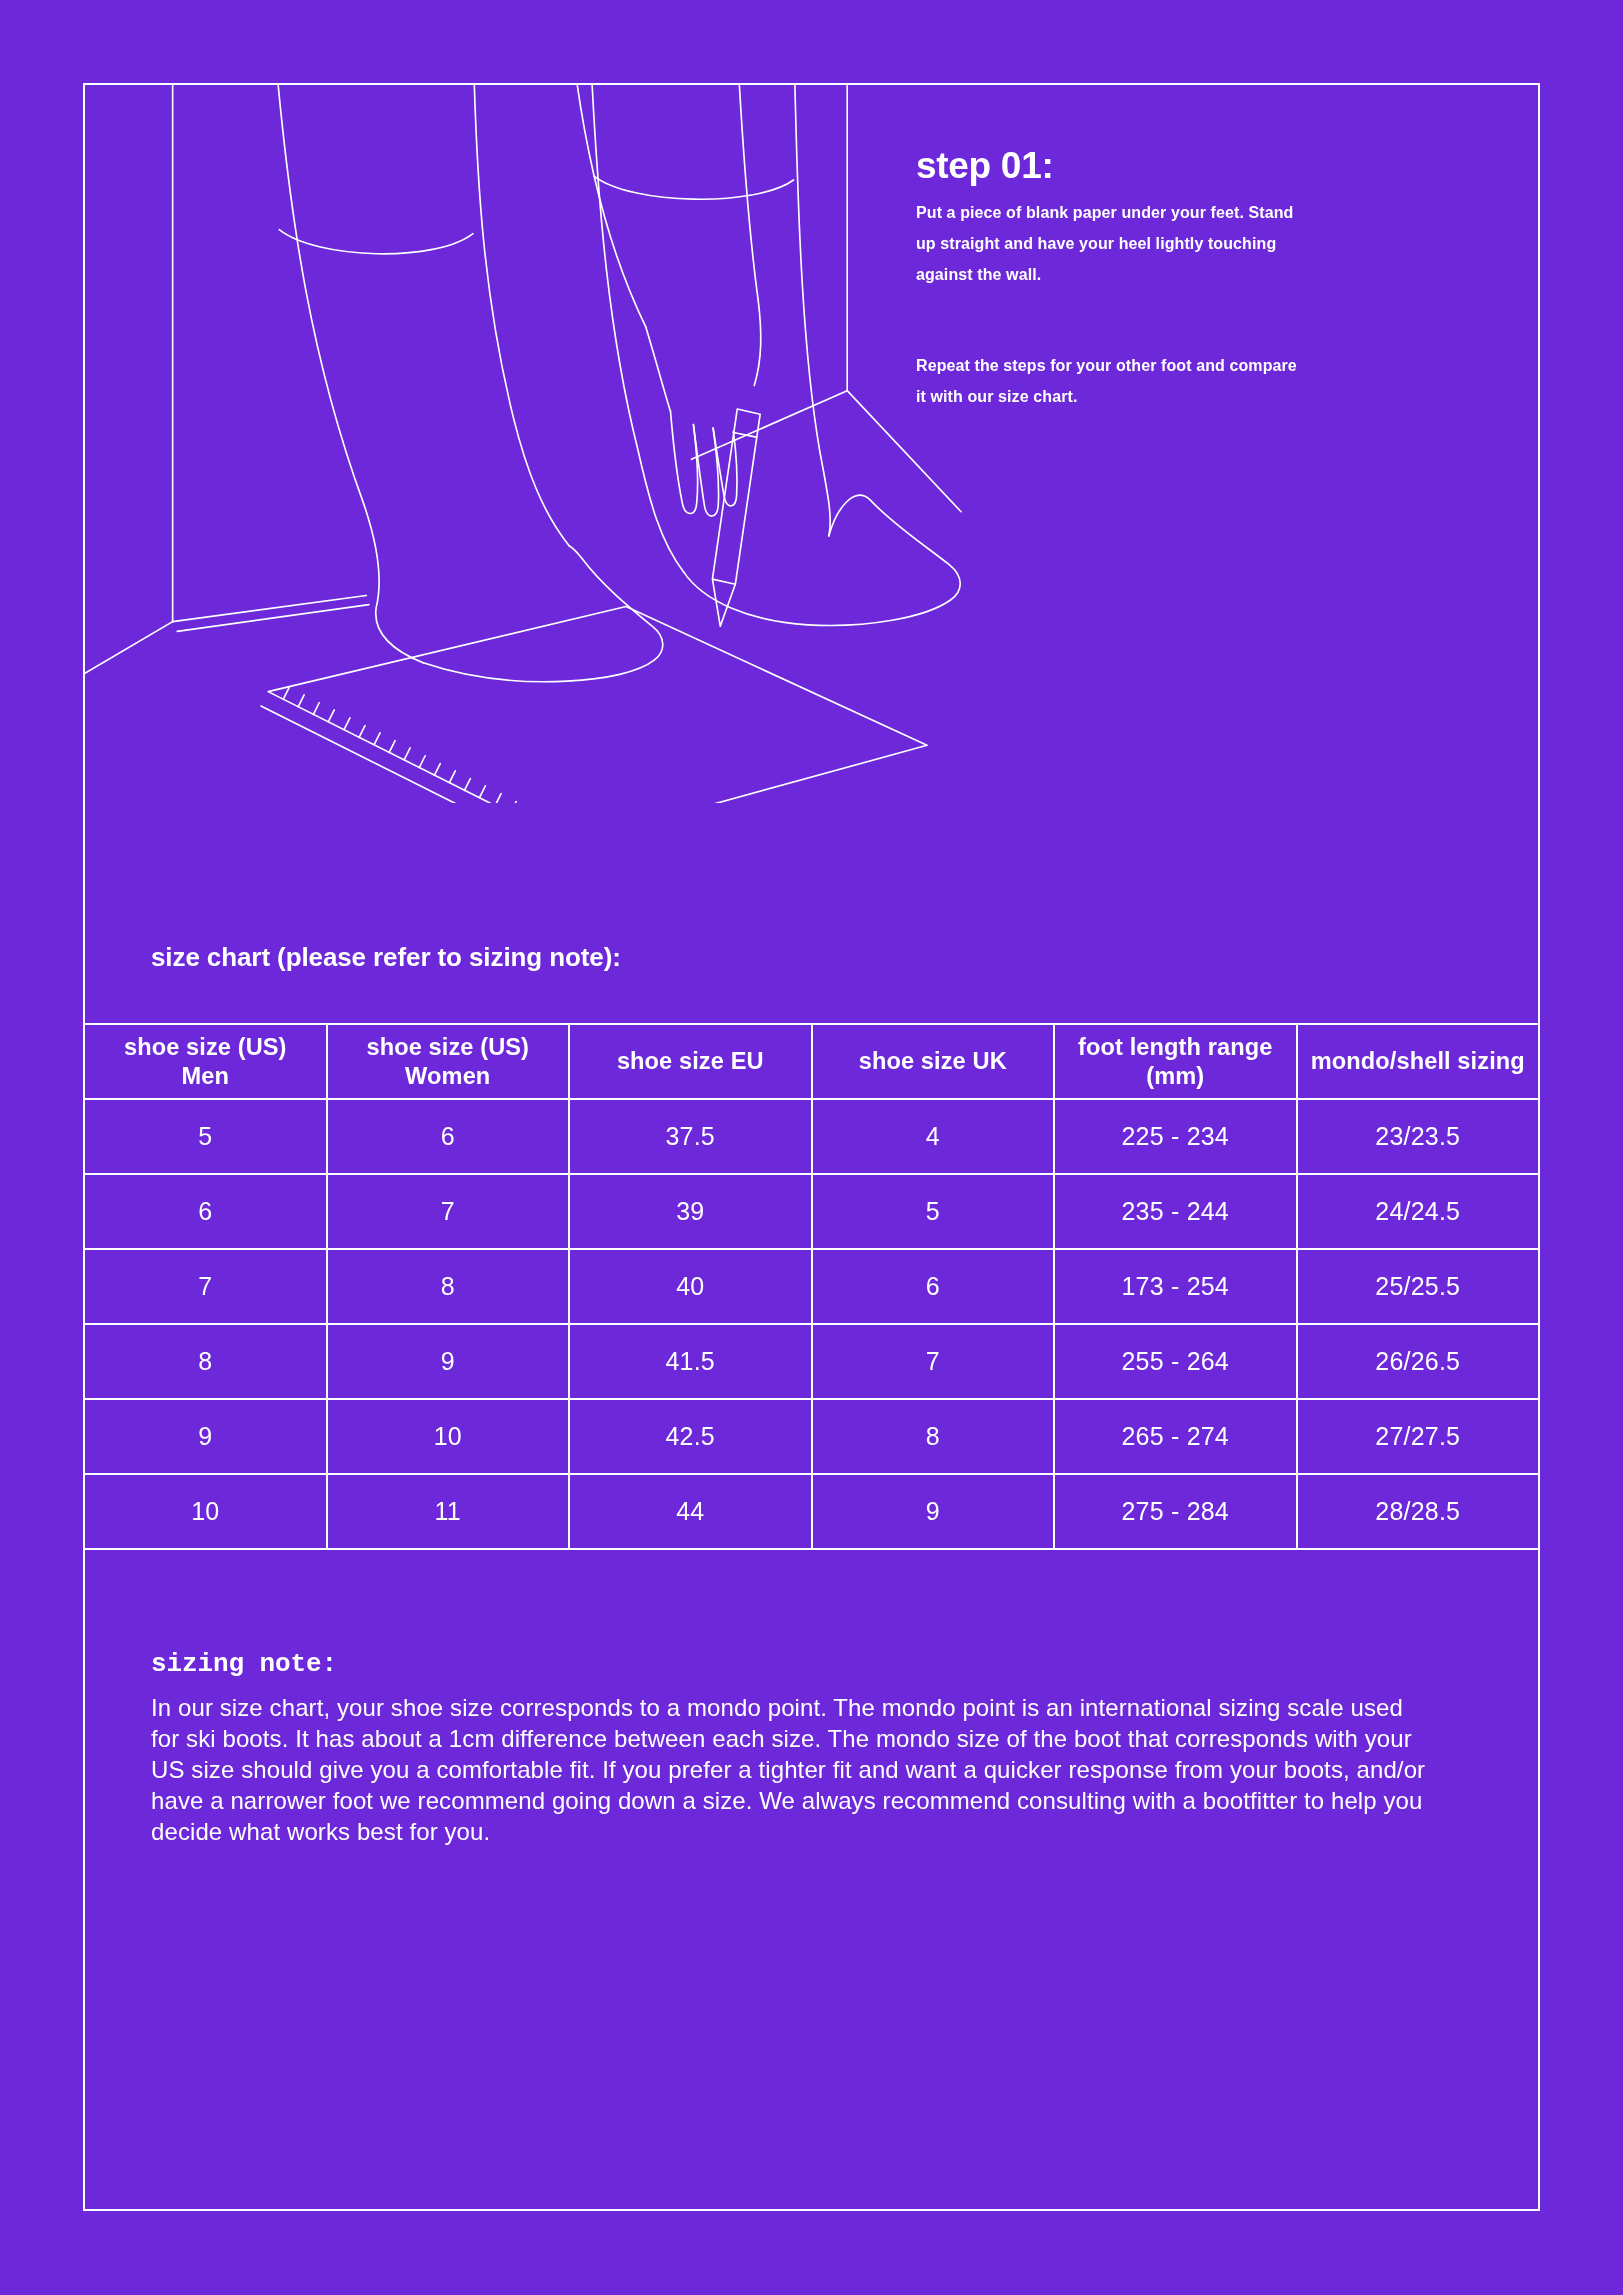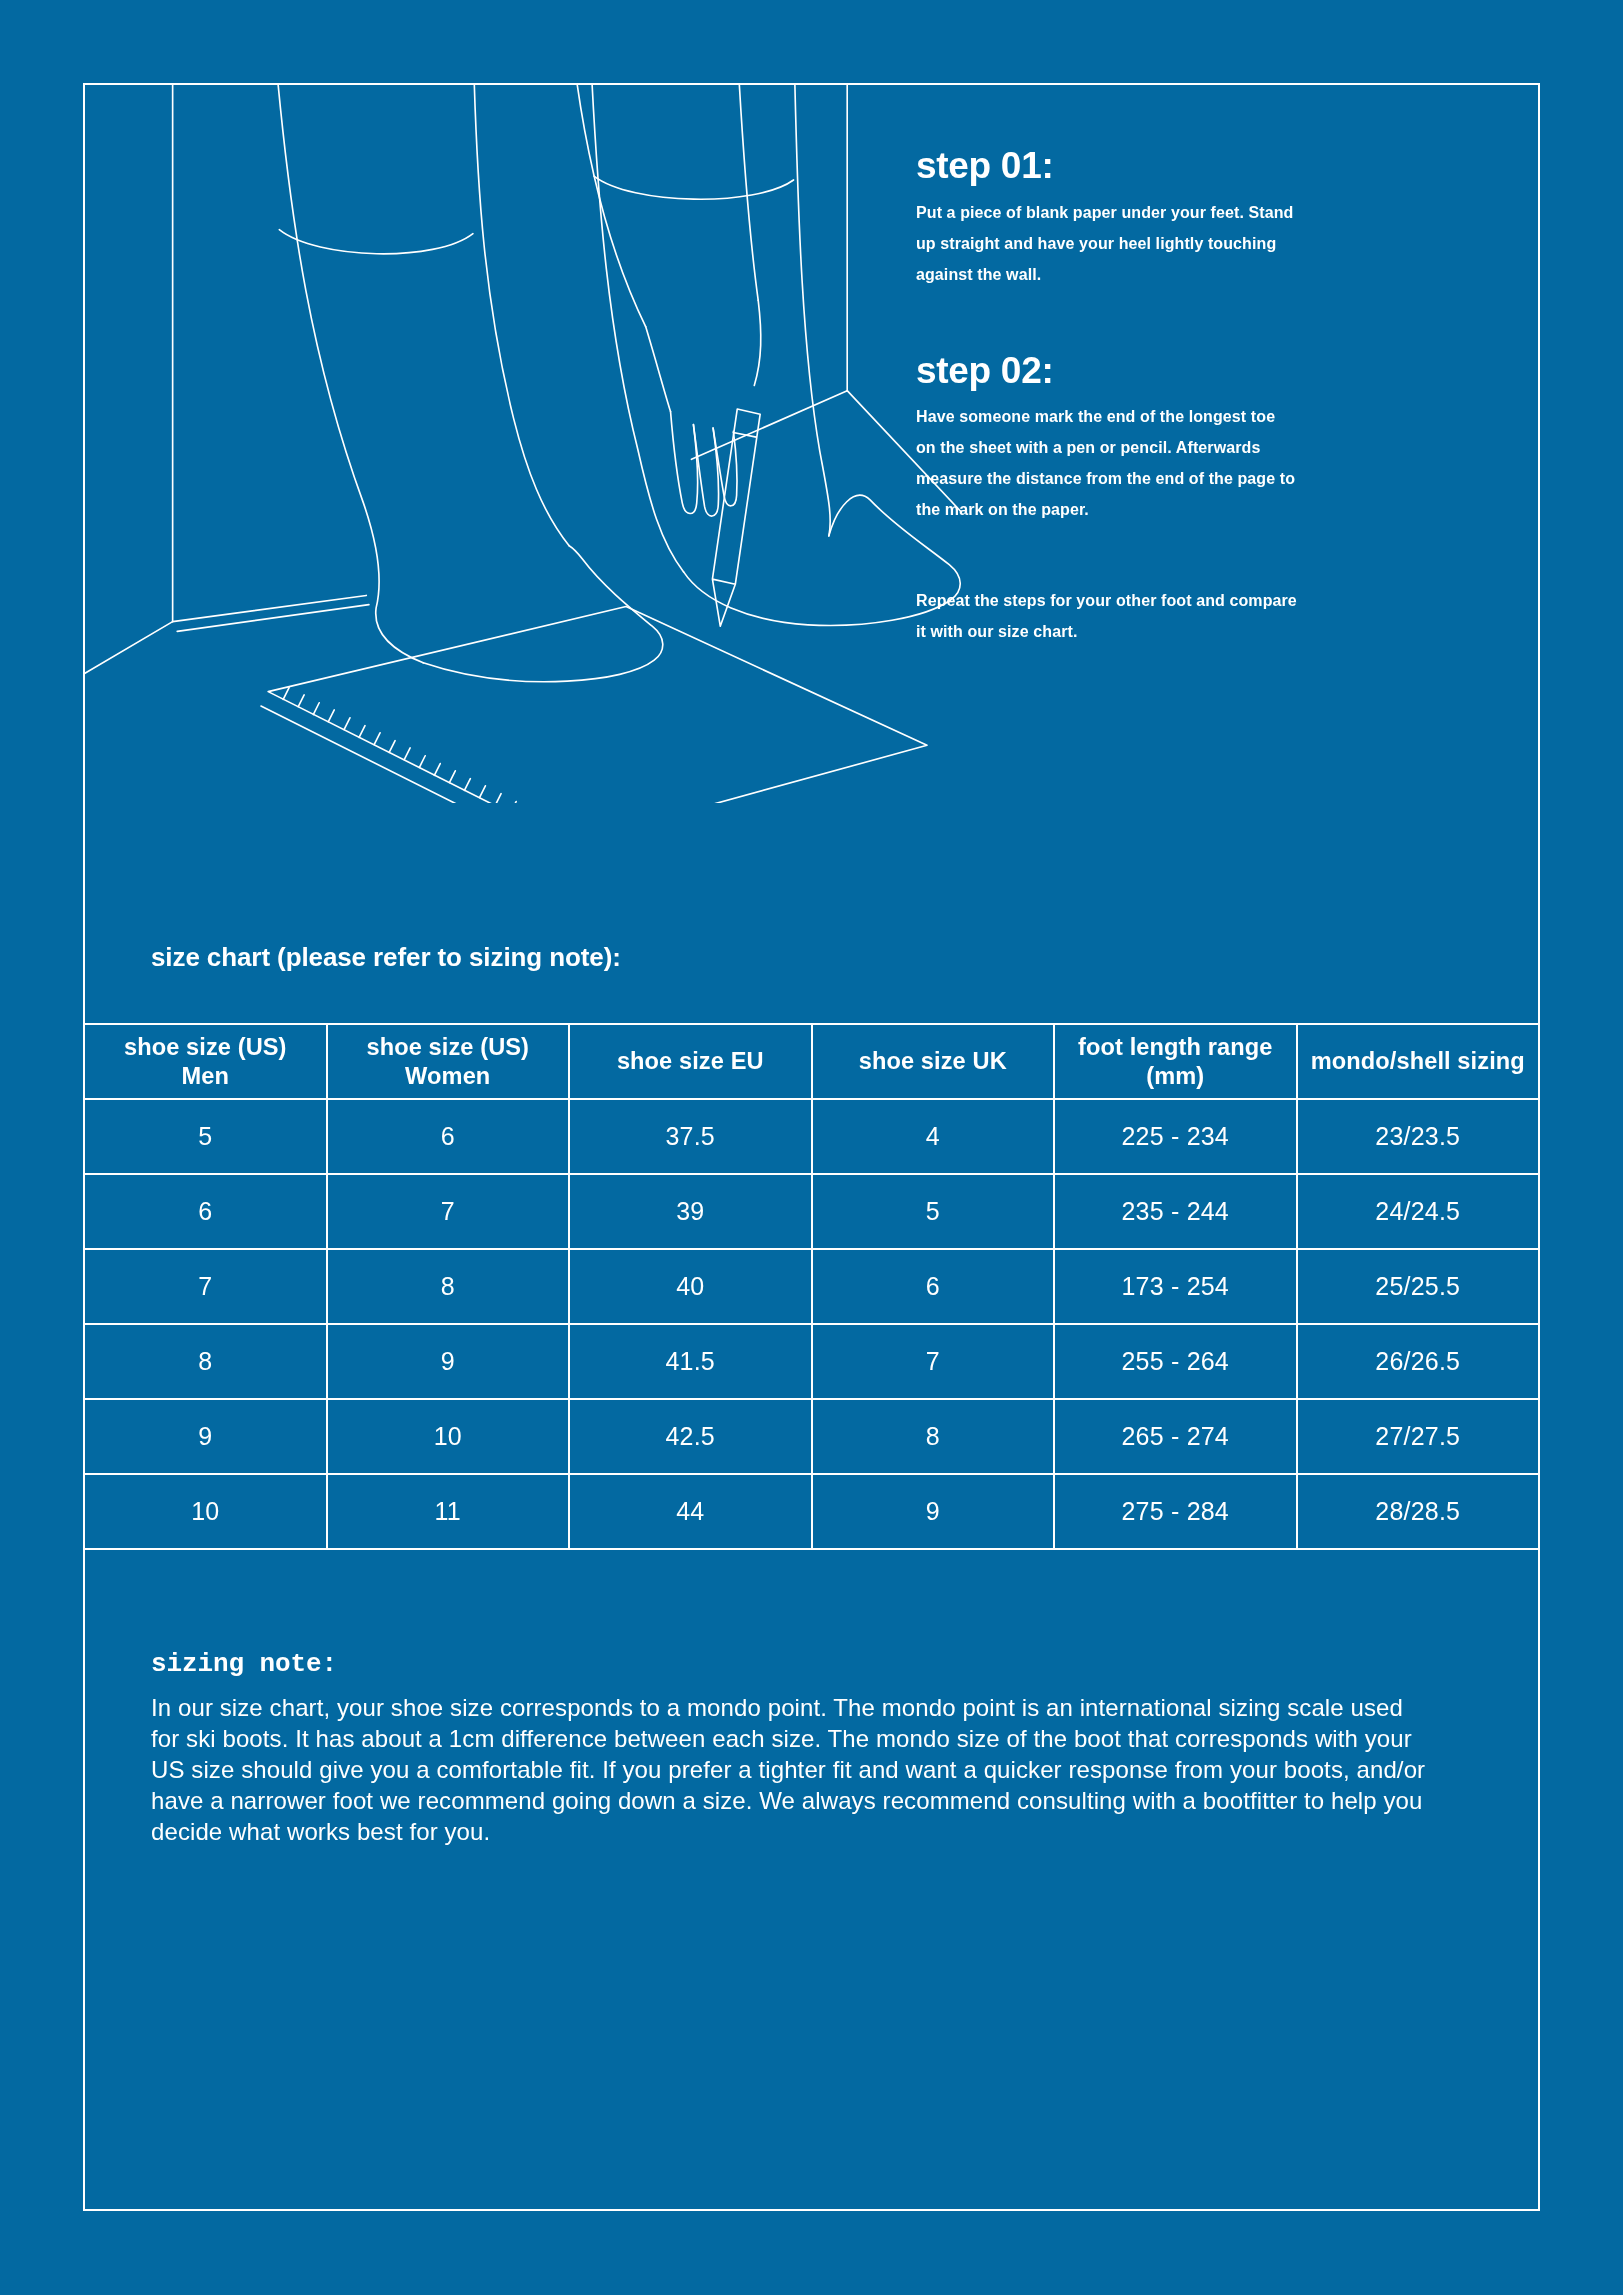--- a/index.html
+++ b/index.html
@@ -1,19 +1,19 @@
 <!DOCTYPE html>
 <html style="font-size:10.5px"><head>
 <meta charset="utf-8">
 <style>
   html,body{margin:0;padding:0;background:#1a1a1a;}
   .page{
     position:relative;
     width:1623px;height:2295px;
-    background:#0369a1;
+    background:#6d28d9;
     color:#ffffff;
     font-family:"Liberation Sans","DejaVu Sans",sans-serif;
     overflow:hidden;
   }
   .page-border{
     position:absolute;left:83px;top:83px;width:1457px;height:2128px;
     border:2px solid #ffffff;box-sizing:border-box;
   }
   .illustration{
     position:absolute;left:83px;top:83px;width:880px;height:720px;
@@ -109,27 +109,20 @@
       <path d="M1000,498 L962,758 M1035,506 L997,766 M1000,498 L1035,506 M994,534 L1029,541 M962,758 L997,766 L974,830 Z"></path>
     </svg>
   </div>
 
   <div class="steps">
     <div class="step">
       <h2>step 01:</h2>
       <p>Put a piece of blank paper under your feet. Stand
 up straight and have your heel lightly touching
 against the wall.</p>
-    </div>
-    <div class="step">
-      <h2>step 02:</h2>
-      <p>Have someone mark the end of the longest toe
-on the sheet with a pen or pencil. Afterwards
-measure the distance from the end of the page to
-the mark on the paper.</p>
     </div>
     <div class="step">
       <p>Repeat the steps for your other foot and compare
 it with our size chart.</p>
     </div>
   </div>
 
   <div class="size-chart-heading">size chart (please refer to sizing note):</div>
 
   <div class="table-wrap">

